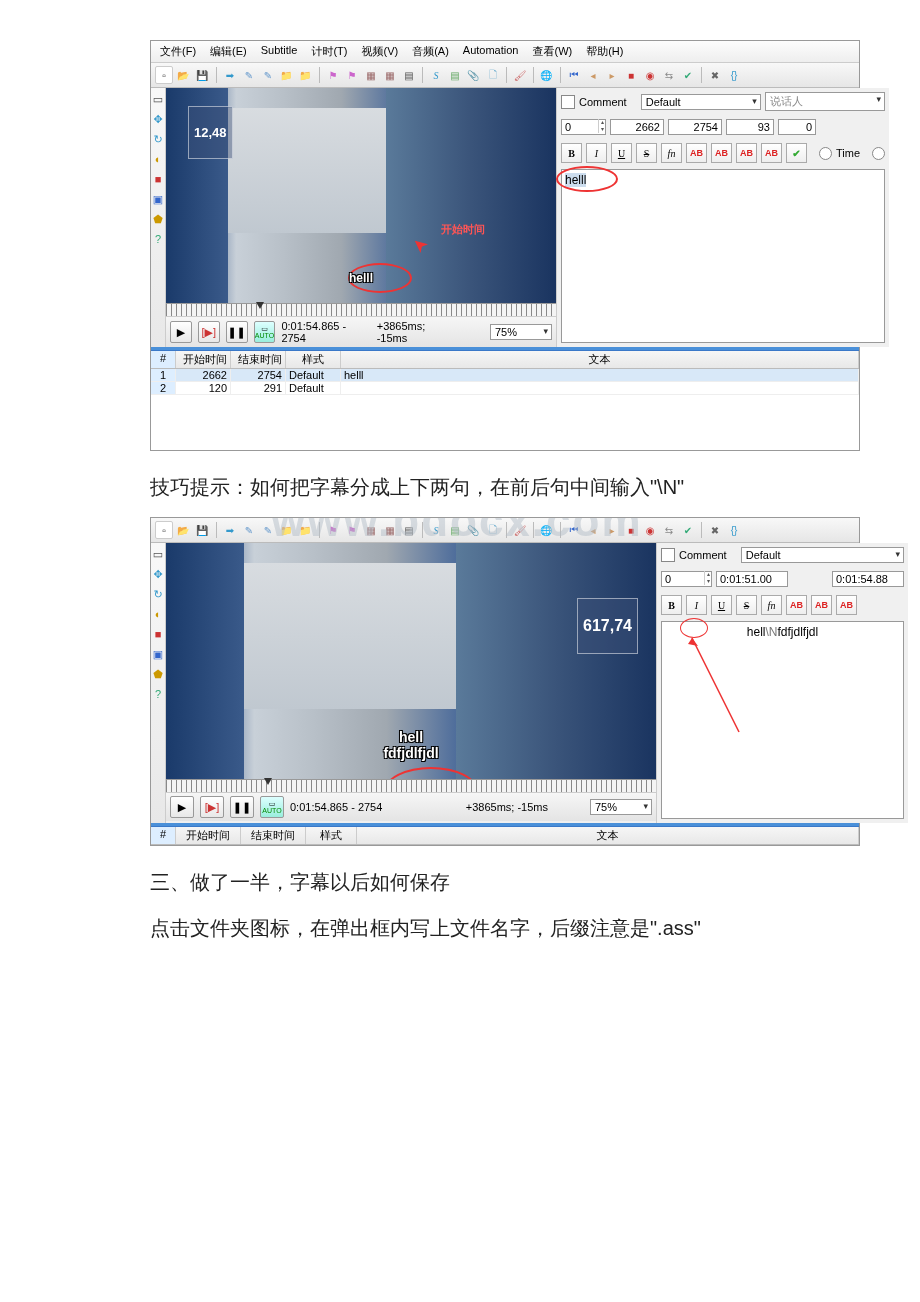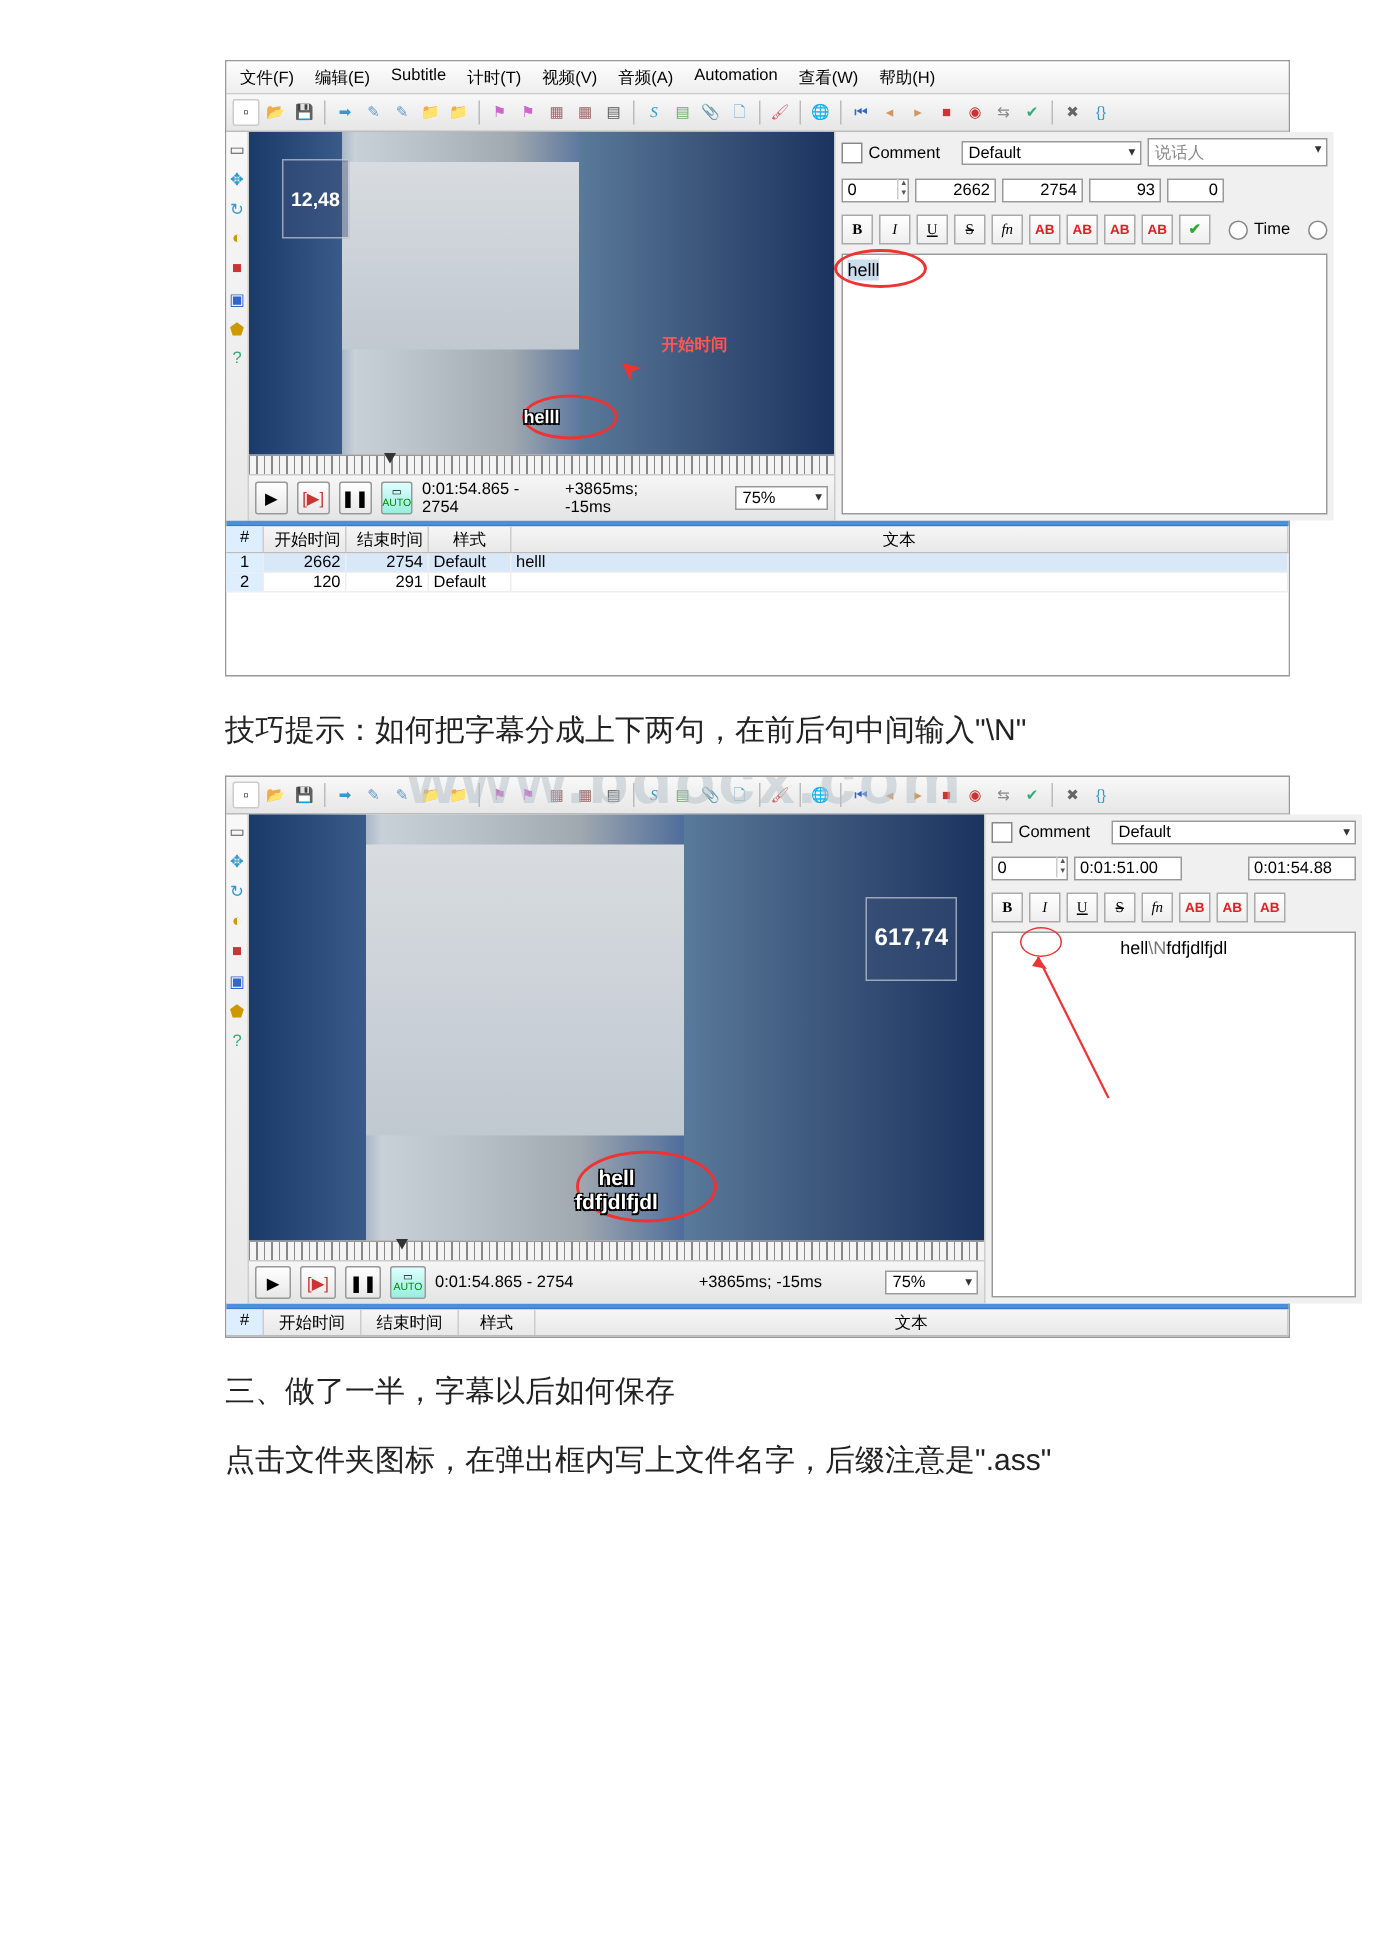--- a/index.html
+++ b/index.html
@@ -294,21 +294,21 @@
     font-size: 44px;
     color: rgba(180,190,200,0.5);
     font-weight: bold;
     left: 120px; top: -22px;
     letter-spacing: 2px;
     font-family: Arial, sans-serif;
     pointer-events: none;
   }
   .ss2 { position: relative; }
   .ss2 .video-col { flex: 0 0 490px; }
-  .ss2 .video-view { height: 284px; }
+  .ss2 .video-view { height: 236px; }
   .ss2 .coord-label { left: auto; right: 18px; top: 55px; font-size: 16px; }
   .ss2 .sub-overlay { bottom: 18px; font-size: 14px; }
   .radio { width:11px; height:11px; border:1px solid #888; border-radius:50%; background:#fff; display:inline-block; position:relative;}
 </style>
 </head>
 <body>
 
 <div class="page">
 
   <div class="screenshot">

